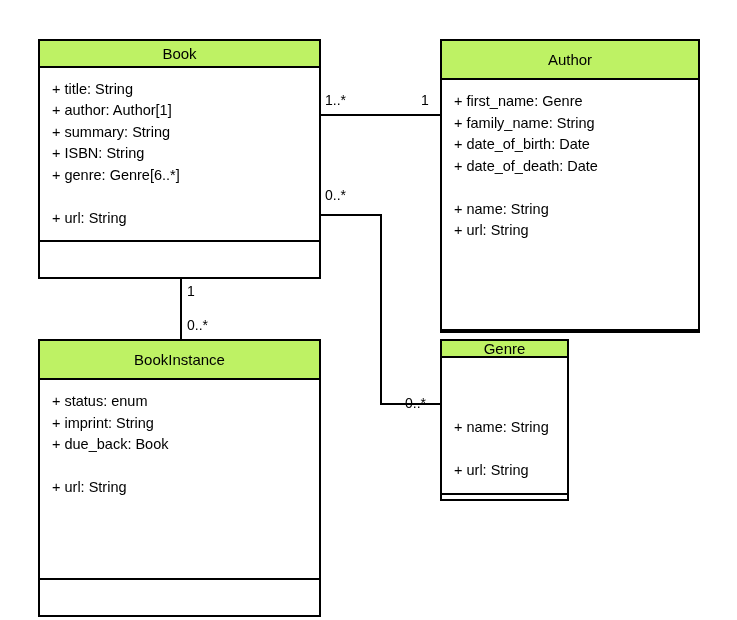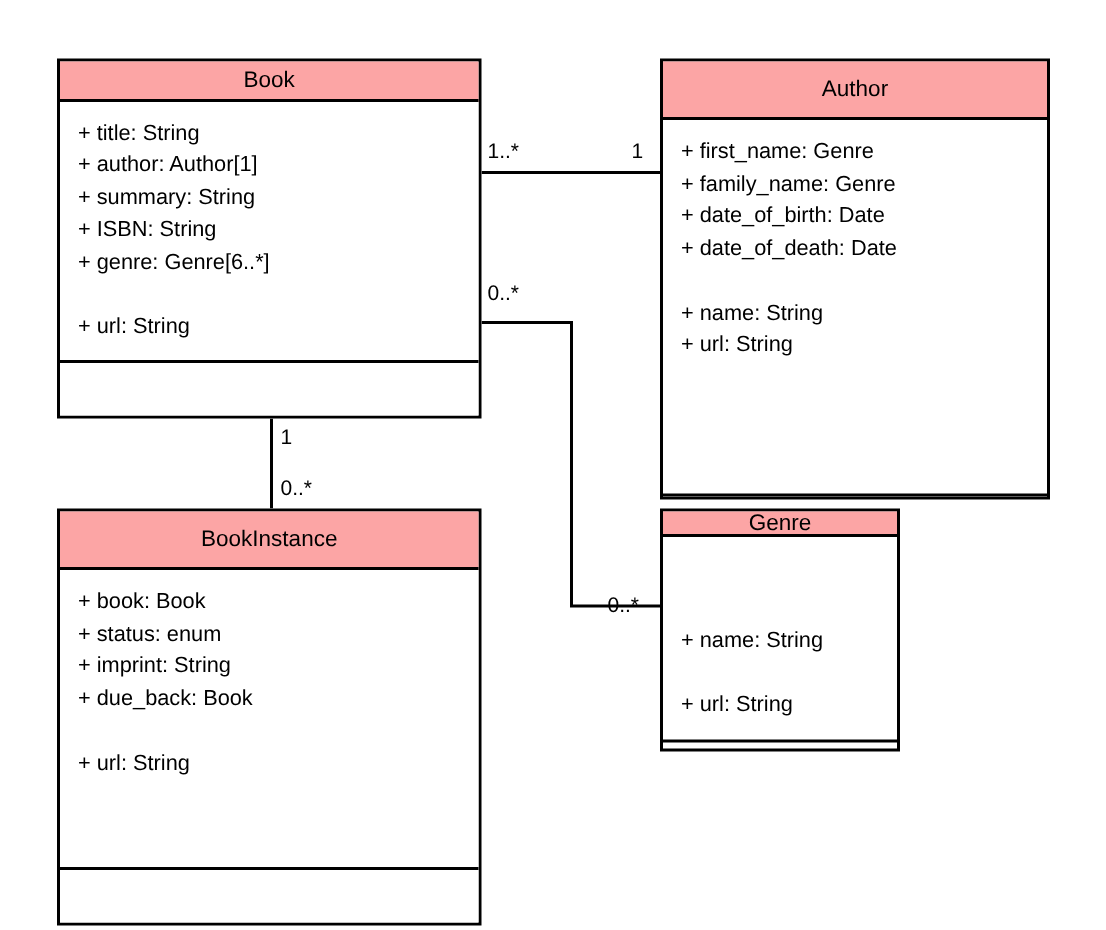--- a/index.html
+++ b/index.html
@@ -38,21 +38,21 @@
   }
   .uml-title {
     box-sizing: border-box;
     text-align: center;
     font-size: 15px;
     line-height: 1;
     display: flex;
     align-items: center;
     justify-content: center;
     border-bottom: 2px solid #000000;
-    background: #fca5a5;
+    background: #bef264;
   }
   .uml-attrs {
     box-sizing: border-box;
     border-bottom: 2px solid #000000;
     background: #ffffff;
     padding: 11px 11px 11px 12px;
     font-size: 14.5px;
     line-height: 21.5px;
     flex: 1 1 auto;
   }
@@ -74,21 +74,21 @@
   #class-book .uml-ops   { height: 35px; }
 
   #class-author    { left: 440px; top: 39px;  width: 260px; height: 294px; }
   #class-author .uml-title { height: 39px; }
   #class-author .uml-ops   { height: 0px; border-top: 0; }
 
   #class-bookinstance { left: 38px; top: 339px; width: 283px; height: 278px; }
   #class-bookinstance .uml-title { height: 39px; }
   #class-bookinstance .uml-ops   { height: 35px; }
 
-  #class-genre     { left: 440px; top: 339px; width: 160px; height: 162px; gap: 48px; }
+  #class-genre     { left: 440px; top: 339px; width: 129px; height: 162px; gap: 48px; }
   #class-genre .uml-title { height: 39px; }
   #class-genre .uml-ops   { height: 35px; }
 
   .mult {
     position: absolute;
     font-size: 14px;
     line-height: 14px;
     white-space: pre;
     color: #000000;
   }
@@ -118,34 +118,33 @@
       <div class="attr spacer"></div>
       <div class="attr">+ url: String</div>
     </div>
     <div class="uml-ops"></div>
   </div>
 
   <div class="uml-class" id="class-author">
     <div class="uml-title">Author</div>
     <div class="uml-attrs">
       <div class="attr">+ first_name: Genre</div>
-      <div class="attr">+ family_name: Genre</div>
+      <div class="attr">+ family_name: String</div>
       <div class="attr">+ date_of_birth: Date</div>
       <div class="attr">+ date_of_death: Date</div>
       <div class="attr spacer"></div>
       <div class="attr">+ name: String</div>
       <div class="attr">+ url: String</div>
     </div>
     <div class="uml-ops"></div>
   </div>
 
   <div class="uml-class" id="class-bookinstance">
     <div class="uml-title">BookInstance</div>
     <div class="uml-attrs">
-      <div class="attr">+ book: Book</div>
       <div class="attr">+ status: enum</div>
       <div class="attr">+ imprint: String</div>
       <div class="attr">+ due_back: Book</div>
       <div class="attr spacer"></div>
       <div class="attr">+ url: String</div>
     </div>
     <div class="uml-ops"></div>
   </div>
 
   <div class="uml-class" id="class-genre">

